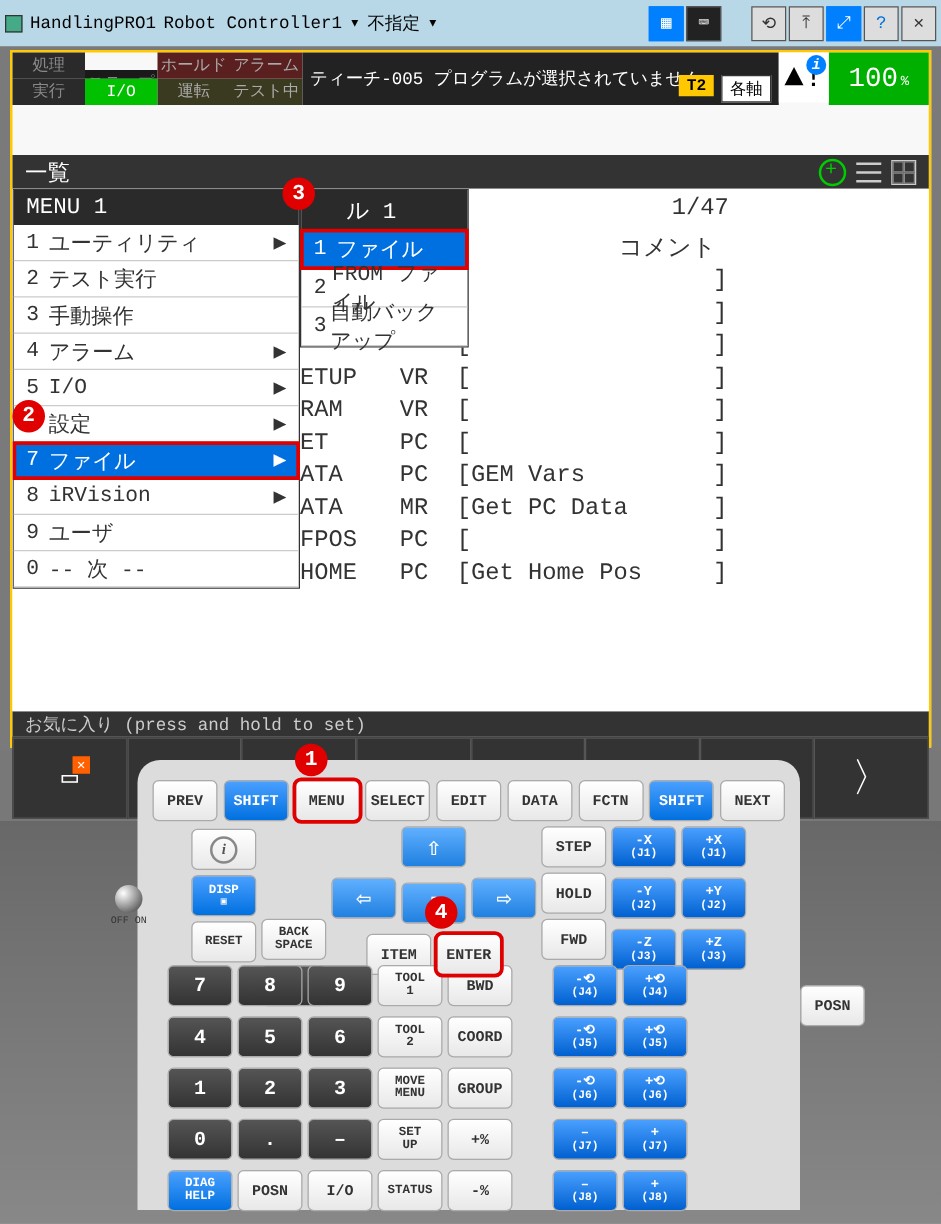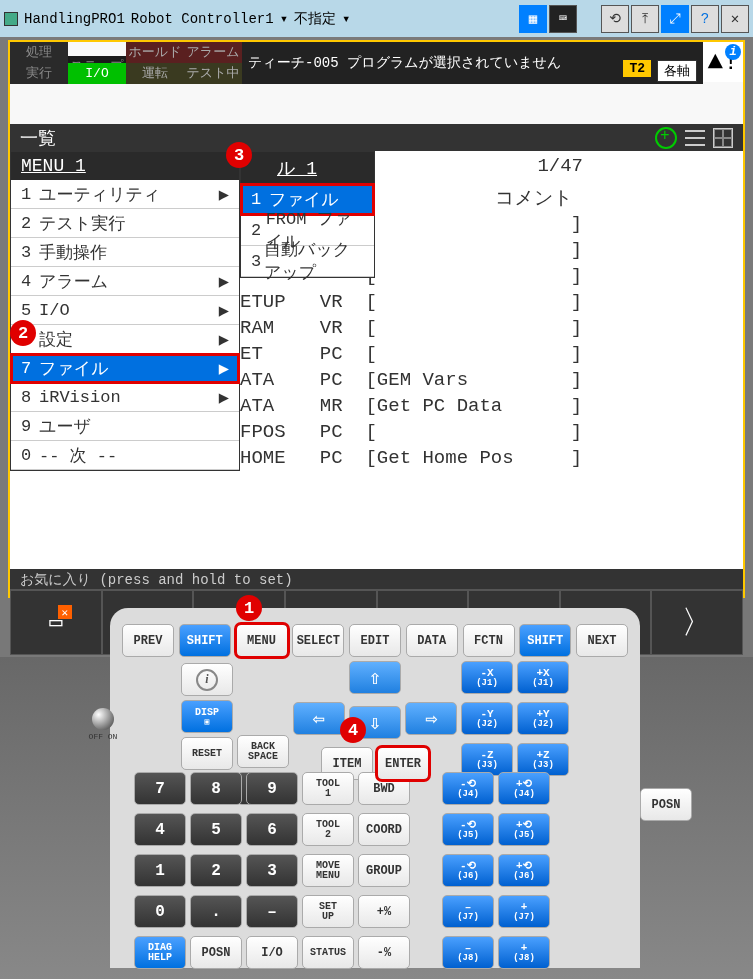--- a/index.html
+++ b/index.html
@@ -44,21 +44,21 @@
   .grid-icon div { border: 1px solid #888; }
   
   
   .content { position: relative; background: #fff; color: #333; height: 418px; font-size: 19px; padding: 4px 10px; overflow: hidden; }
   .content-topright { position: absolute; top: 4px; right: 160px; font-size: 19px; }
   .comment-lbl { position: absolute; top: 34px; left: 485px; font-size: 19px; }
   .bg-rows { position: absolute; top: 60px; left: 230px; font-size: 19px; line-height: 26px; white-space: pre; }
   
   
   .menu-panel { position: absolute; border: 1px solid #333; background: #fff; font-size: 17px; }
-  .menu-title { background: #2a2a2a; color: #fff; padding: 4px 10px; font-size: 18px; text-decoration: underline; }
+  .menu-title { background: #2a2a2a; color: #fff; padding: 4px 10px; font-size: 18px; }
   .menu-item { display: flex; align-items: center; padding: 3px 10px; border-bottom: 1px solid #ccc; cursor: pointer; position: relative; height: 29px; }
   .menu-item .num { width: 18px; }
   .menu-item .arrow { margin-left: auto; color: #333; }
   .menu-item.sel { background: #0070e0; color: #fff; }
   .menu-item.sel .arrow { color: #fff; }
   .menu-item.redbox { outline: 3px solid #e00000; outline-offset: -2px; }
   
   .main-menu { left: 0; top: 0; width: 230px; }
   .sub-menu { left: 230px; top: 0; width: 135px; }
   .sub-menu .menu-title { padding-left: 36px; }
@@ -138,20 +138,24 @@
         </div>
       </div>
       <div class="status-msg">
         <span>ティーチ-005 プログラムが選択されていません</span>
         <div style="position:absolute;bottom:2px;right:6px;display:flex;align-items:flex-start;gap:2px">
           <span class="t2-badge">T2</span>
           <span class="axis-badge">各軸</span>
         </div>
       </div>
       <div class="warn-tri">▲!<div class="info-i">i</div></div>
+      <div class="val-100">
+          <span>100</span>
+          <span class="pct">%</span>
+        </div>
     </div>
   </div>
 
   <div class="header-row">
     <span>一覧</span>
     <div class="spacer"></div>
     <div class="zoom-icon"></div>
     <div class="menu-lines">
         <div></div>
         <div></div>
@@ -321,20 +325,25 @@
         <div style="width:52px"></div>
         <div class="key arrow">⇩</div>
         <div style="width:52px"></div>
       </div>
       <div class="key-row">
         <div class="key">ITEM</div>
         <div class="key redbox">ENTER</div>
       </div>
     </div>
 
+    <div style="display:flex;flex-direction:column;gap:4px">
+      <div class="key">STEP</div>
+      <div class="key">HOLD</div>
+      <div class="key">FWD</div>
+    </div>
 
     <div id="jogcol" style="display:flex;flex-direction:column;gap:4px">
         <div class="key-row">
           <div class="key bluejog">
             <span>-X</span>
             <span class="sub">(J1)</span>
           </div>
           <div class="key bluejog">
             <span>+X</span>
             <span class="sub">(J1)</span>

